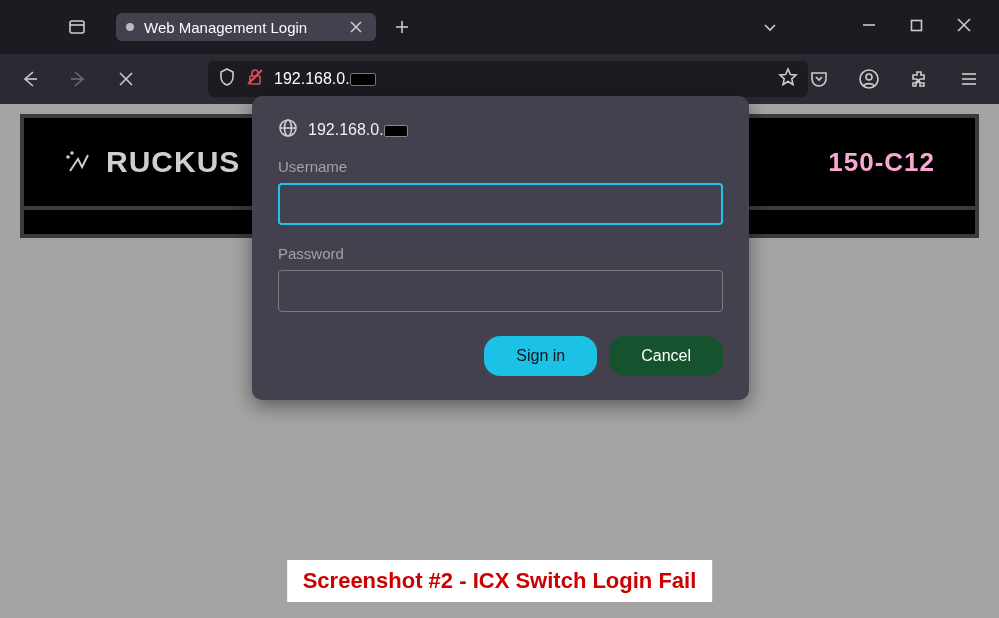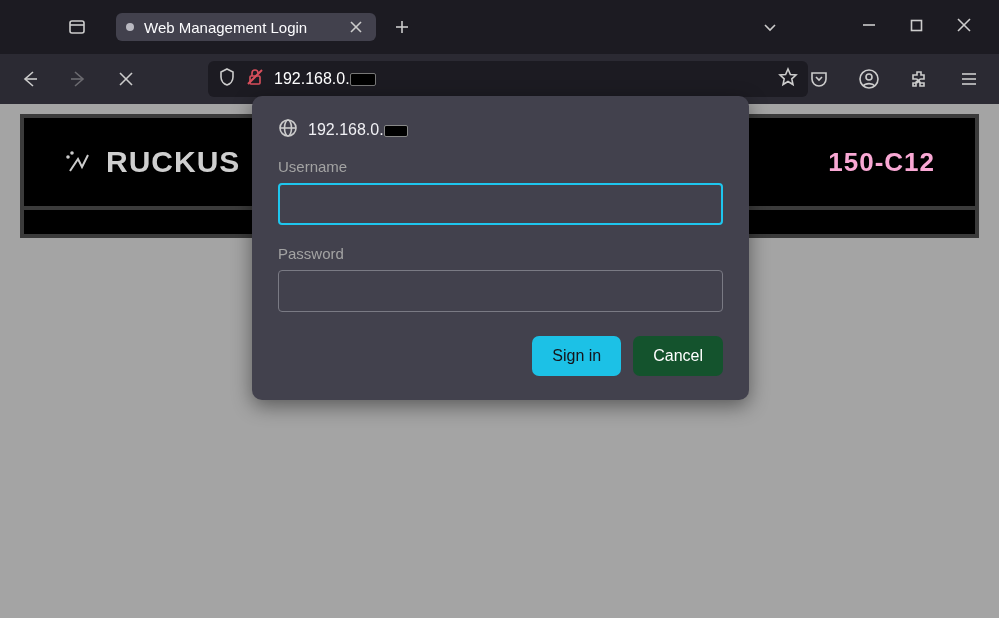--- a/index.html
+++ b/index.html
@@ -39,21 +39,21 @@
     
     .dialog{position:absolute;top:96px;left:252px;width:497px;background:#42414d;border-radius:10px;padding:22px 26px 24px;color:#fff;box-shadow:0 6px 20px rgba(0,0,0,.45);}
     .dlg-host{display:flex;align-items:center;gap:10px;margin-bottom:16px;}
     .dlg-host-text{font-size:16px;color:#f0f0f4;}
     .dlg-host-mask{display:inline-block;width:24px;height:12px;background:#000;border:1px solid #888;border-radius:2px;vertical-align:middle;}
     .dlg-msg{font-size:16px;color:#eaeaf0;margin-bottom:22px;}
     .dlg-label{font-size:15px;color:#a3a3a3;margin-bottom:8px;}
     .dlg-input{width:100%;height:42px;background:#42414d;border:1px solid #7a7a84;border-radius:4px;color:#fff;font-size:15px;padding:0 10px;margin-bottom:20px;}
     .dlg-input.focused{border:2px solid #1ec6ee;outline:none;}
     .dlg-buttons{display:flex;justify-content:flex-end;gap:12px;margin-top:4px;}
-    .btn{height:40px;padding:0 20px;border:none;border-radius:7px;font-size:16px;cursor:pointer;}
+    .btn{height:40px;padding:0 32px;border:none;border-radius:16px;font-size:16px;cursor:pointer;}
     .btn-primary{background:#1cc1e6;color:#15141a;font-weight:500;}
     .btn-secondary{background:#14532d;color:#fff;}
 
     
     svg{stroke:#ccc;stroke-width:1.6;fill:none;}
   </style>
 </head>
 <body>
 
 <div class="tab-strip">
@@ -179,20 +179,23 @@
             <circle cx="8" cy="8" r="1" fill="#c8c8c8"></circle>
             <circle cx="4" cy="12" r="1" fill="#c8c8c8"></circle>
           </svg>
         <span class="brand-text">RUCKUS</span>
       </div>
       <span class="model">150-C12</span>
     </div>
     <div class="banner-bottom"></div>
   </div>
 
+  <div class="caption">
+    <span class="caption-text">Screenshot #2  -  ICX Switch Login Fail</span>
+  </div>
 </div>
 
 <div class="dialog">
   <div class="dlg-host">
     <span>
       <svg width="20" height="20">
           <circle cx="10" cy="10" r="8"></circle>
           <ellipse cx="10" cy="10" rx="3.5" ry="8"></ellipse>
           <line x1="2" y1="10" x2="18" y2="10"></line>
         </svg>

